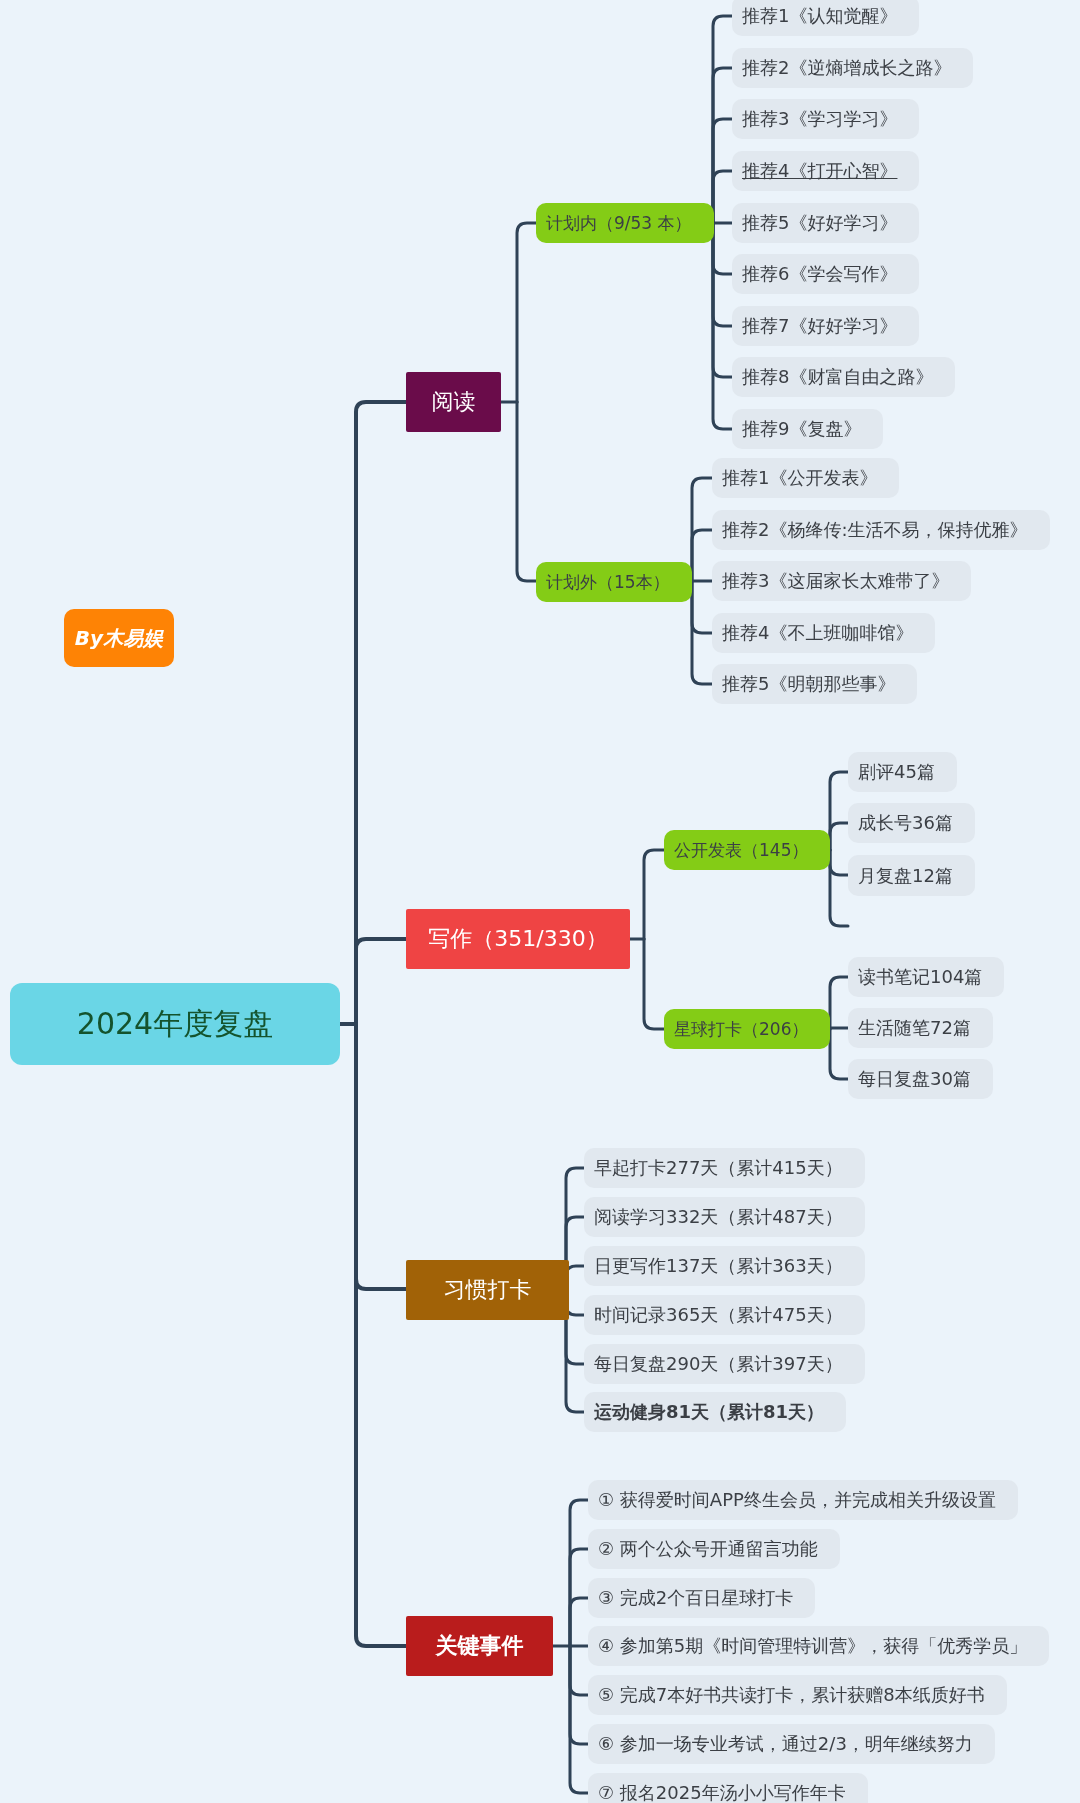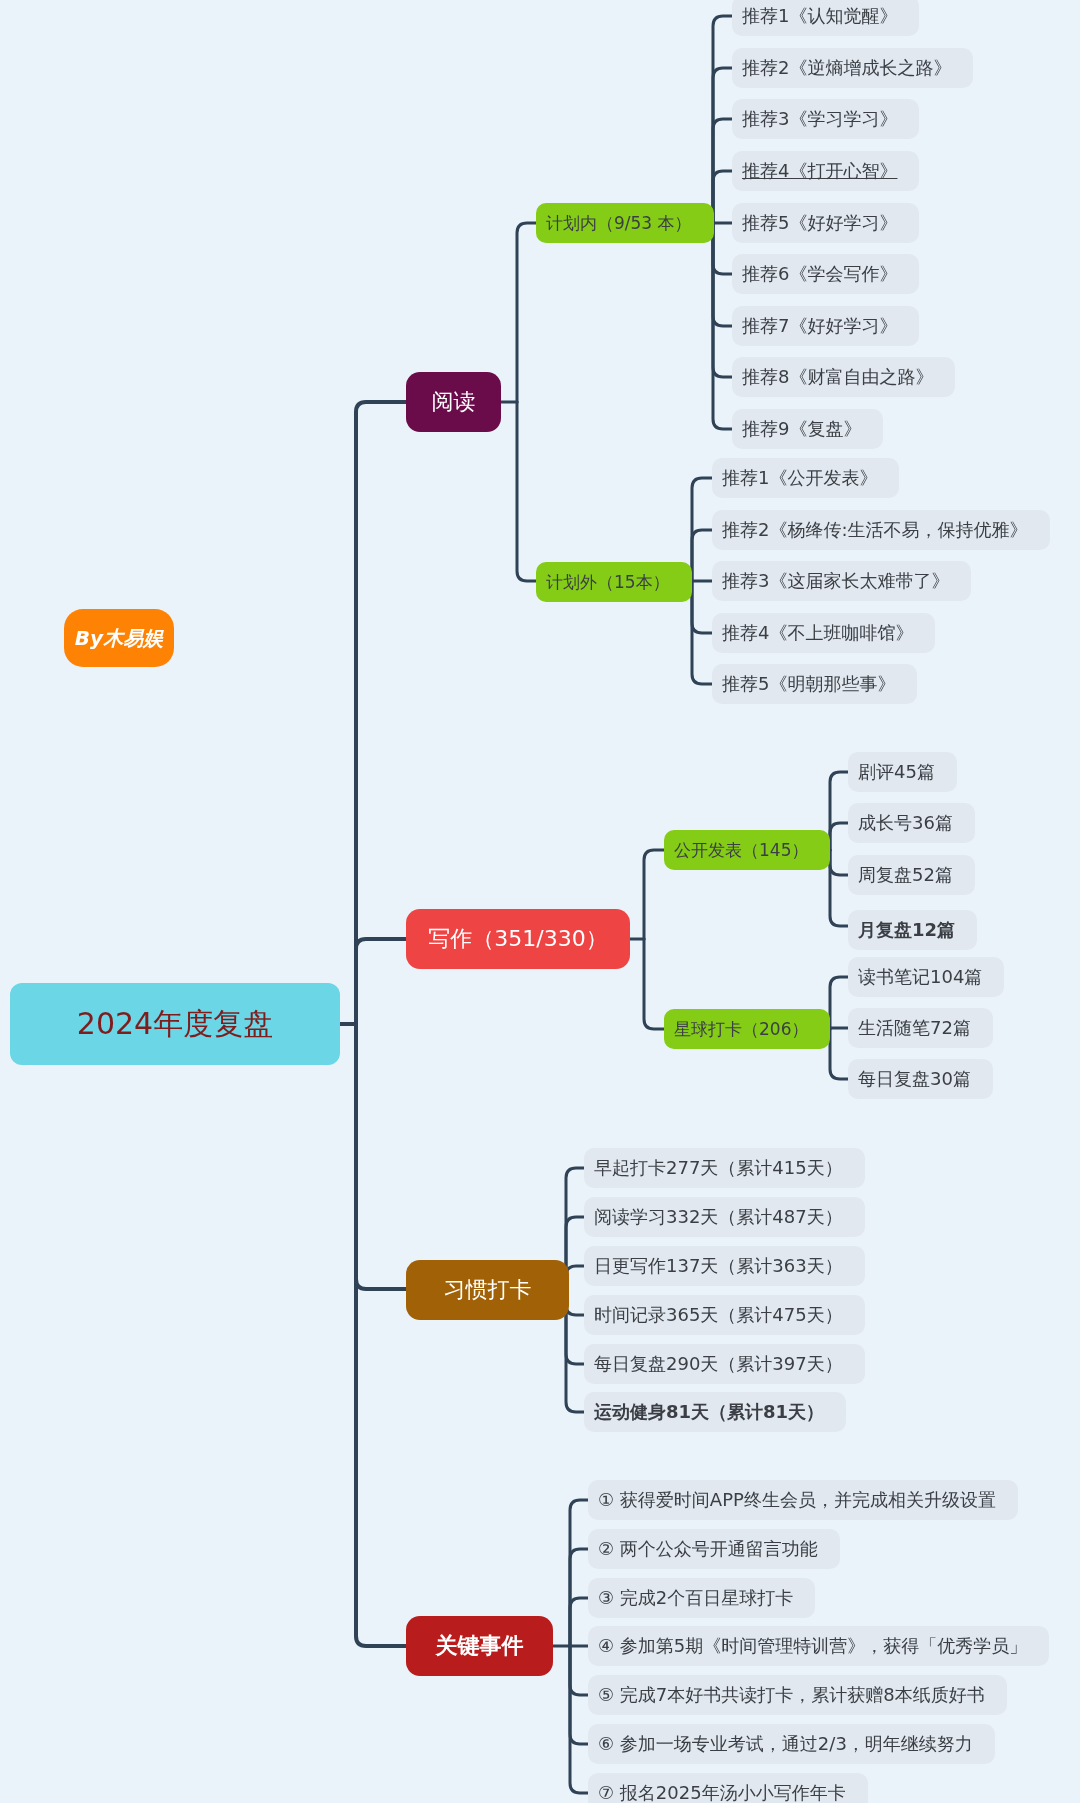--- a/index.html
+++ b/index.html
@@ -2,22 +2,22 @@
 <html><head>
 <meta charset="utf-8">
 <style>
   html, body { margin:0; padding:0; }
   body { width:1080px; height:1803px; background:#ebf3fa; position:relative; overflow:hidden;
          font-family:"DejaVu Sans","Liberation Sans",sans-serif; }
   #lines { position:absolute; left:0; top:0; width:1080px; height:1803px; }
   .node { position:absolute; box-sizing:border-box; white-space:nowrap; display:flex; align-items:center; }
   .leaf { background:#e1e8ef; color:#3b3f45; font-size:18px; border-radius:10px; height:40px; padding:0 14px 0 10px; }
   .sub { background:#84cc16; color:#3b3f45; font-size:17px; border-radius:10px; height:40px; padding:0 14px 0 10px; }
-  .main { color:#fff; font-size:22px; border-radius:14px; height:60px; justify-content:center; }
-  .root { background:#6ad6e6; color:#7f1d1d; font-size:30px; border-radius:12px; justify-content:center; }
+  .main { color:#fff; font-size:22px; border-radius:2px; height:60px; justify-content:center; }
+  .root { background:#6ad6e6; color:#14532d; font-size:30px; border-radius:12px; justify-content:center; }
   .tag { background:#fe8305; color:#fff; font-weight:bold; font-style:italic; font-size:20px; border-radius:10px; justify-content:center; }
 </style>
 </head>
 <body>
 
 <svg id="lines">
     <path d="M340 1024 H356" fill="none" stroke="#2f4256" stroke-width="4" stroke-linecap="round"></path>
     <path d="M356 1024 V412 Q356 402 366 402 H406" fill="none" stroke="#2f4256" stroke-width="4" stroke-linecap="round"></path>
     <path d="M356 1024 V949 Q356 939 366 939 H406" fill="none" stroke="#2f4256" stroke-width="4" stroke-linecap="round"></path>
     <path d="M356 1024 V1279 Q356 1289 366 1289 H406" fill="none" stroke="#2f4256" stroke-width="4" stroke-linecap="round"></path>
@@ -65,21 +65,21 @@
     <path d="M570 1646 V1559 Q570 1549 580 1549 H588" fill="none" stroke="#2f4256" stroke-width="3" stroke-linecap="round"></path>
     <path d="M570 1646 V1608 Q570 1598 580 1598 H588" fill="none" stroke="#2f4256" stroke-width="3" stroke-linecap="round"></path>
     <path d="M570 1646 H588" fill="none" stroke="#2f4256" stroke-width="3" stroke-linecap="round"></path>
     <path d="M570 1646 V1685 Q570 1695 580 1695 H588" fill="none" stroke="#2f4256" stroke-width="3" stroke-linecap="round"></path>
     <path d="M570 1646 V1734 Q570 1744 580 1744 H588" fill="none" stroke="#2f4256" stroke-width="3" stroke-linecap="round"></path>
     <path d="M570 1646 V1783 Q570 1793 580 1793 H588" fill="none" stroke="#2f4256" stroke-width="3" stroke-linecap="round"></path>
   </svg>
 
 <div class="node root" style="left:10px;top:983px;width:330px;height:82px;">2024年度复盘</div>
 
-<div class="node tag" style="left:64px;top:609px;width:110px;height:58px;border-radius:19px;">By木易娱</div>
+<div class="node tag" style="left:64px;top:609px;width:110px;height:58px;">By木易娱</div>
 
 <div class="node main" style="left:406px;top:372px;width:95px;background:#6a0c4a;">阅读</div>
 <div class="node main" style="left:406px;top:909px;width:224px;background:#ef4444;">写作（351/330）</div>
 <div class="node main" style="left:406px;top:1260px;width:163px;background:#a16207;">习惯打卡</div>
 <div class="node main" style="left:406px;top:1616px;width:147px;background:#b91c1c;font-weight:bold;">关键事件</div>
 
 <div class="node sub" style="left: 536px; top: 203px; padding-right: 22px;">计划内（9/53 本）</div>
 <div class="node sub" style="left: 536px; top: 562px; padding-right: 22px;">计划外（15本）</div>
 
 <div id="reading-planned-list"></div>
@@ -99,21 +99,21 @@
     <div class="node leaf" style="left: 732px; top: 357px; padding-right: 22px;">推荐8《财富自由之路》</div>
     <div class="node leaf" style="left: 732px; top: 409px; padding-right: 22px;">推荐9《复盘》</div>
     <div class="node leaf" style="left: 712px; top: 458px; padding-right: 22px;">推荐1《公开发表》</div>
     <div class="node leaf" style="left: 712px; top: 510px; padding-right: 22px;">推荐2《杨绛传:生活不易，保持优雅》</div>
     <div class="node leaf" style="left: 712px; top: 561px; padding-right: 22px;">推荐3《这届家长太难带了》</div>
     <div class="node leaf" style="left: 712px; top: 613px; padding-right: 22px;">推荐4《不上班咖啡馆》</div>
     <div class="node leaf" style="left: 712px; top: 664px; padding-right: 22px;">推荐5《明朝那些事》</div>
     <div class="node leaf" style="left: 848px; top: 752px; padding-right: 22px;">剧评45篇</div>
     <div class="node leaf" style="left: 848px; top: 803px; padding-right: 22px;">成长号36篇</div>
     <div class="node leaf" style="left: 848px; top: 855px; padding-right: 22px;">周复盘52篇</div>
-    <div class="node leaf" style="left: 848px; top: 910px; padding-right: 22px; font-weight: bold;">月复盘12篇</div>
+    <div class="node leaf" style="left: 848px; top: 856px; padding-right: 22px;">月复盘12篇</div>
     <div class="node leaf" style="left: 848px; top: 957px; padding-right: 22px;">读书笔记104篇</div>
     <div class="node leaf" style="left: 848px; top: 1008px; padding-right: 22px;">生活随笔72篇</div>
     <div class="node leaf" style="left: 848px; top: 1059px; padding-right: 22px;">每日复盘30篇</div>
     <div class="node leaf" style="left: 584px; top: 1148px; padding-right: 22px;">早起打卡277天（累计415天）</div>
     <div class="node leaf" style="left: 584px; top: 1197px; padding-right: 22px;">阅读学习332天（累计487天）</div>
     <div class="node leaf" style="left: 584px; top: 1246px; padding-right: 22px;">日更写作137天（累计363天）</div>
     <div class="node leaf" style="left: 584px; top: 1295px; padding-right: 22px;">时间记录365天（累计475天）</div>
     <div class="node leaf" style="left: 584px; top: 1344px; padding-right: 22px;">每日复盘290天（累计397天）</div>
     <div class="node leaf" style="left: 584px; top: 1392px; padding-right: 22px; font-weight: bold;">运动健身81天（累计81天）</div>
     <div class="node leaf" style="left: 588px; top: 1480px; padding-right: 22px;">① 获得爱时间APP终生会员，并完成相关升级设置</div>

